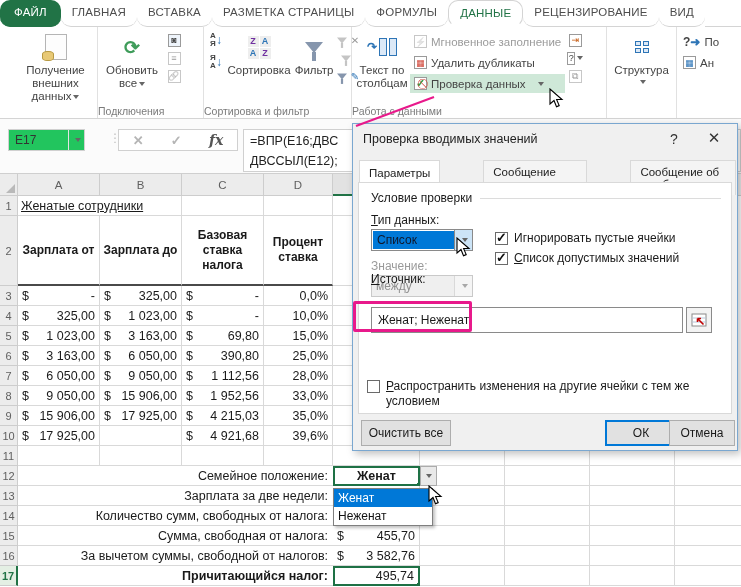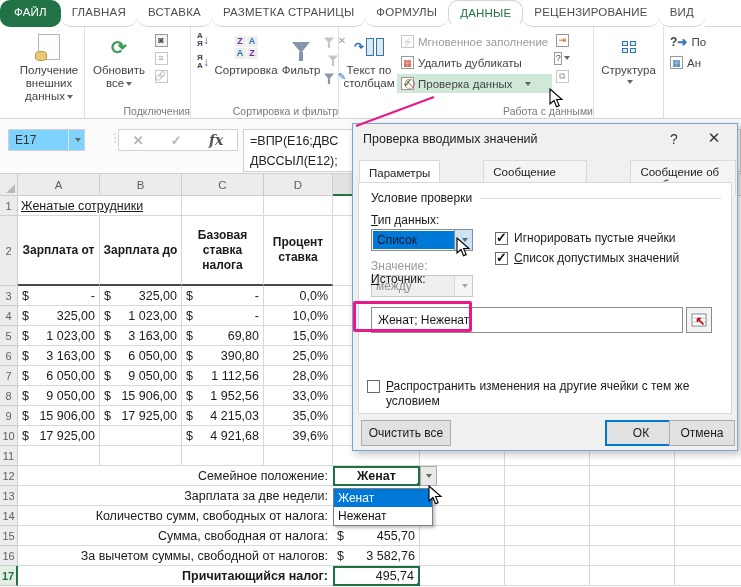--- a/index.html
+++ b/index.html
@@ -10,21 +10,21 @@
   }
   
   #tabbar { position:absolute; top:0; left:0; width:741px; height:27px; display:flex; font-size:11.5px; background:#fff; }
   .tab { padding:0 11px; line-height:25px; color:#4d4d4d; border-bottom:1px solid #d4d4d4; white-space:nowrap; letter-spacing:.2px;border-radius:10px; }
   .tab-file { background:#217346; color:#fff; border-bottom:1px solid #217346; padding:0 14px; }
   .tab-active { color:#217346; border:1px solid #d4d4d4; border-bottom:1px solid #fff; background:#fff; }
   .tab-spacer { flex:1; border-bottom:1px solid #d4d4d4; }
   
   #ribbon { position:absolute; top:27px; left:0; width:741px; height:92px; background:#fff; border-bottom:1px solid #d4d4d4; display:flex; }
   .rgroup { position:relative; border-right:1px solid #e1e1e1; padding:3px 2px 15px 2px; display:flex; align-items:flex-start; }
-  .glabel { position:absolute; left:0; right:0; bottom:1px; text-align:right; font-size:10.5px; color:#7b7b7b; white-space:nowrap;margin-top:39px; }
+  .glabel { position:absolute; left:0; right:0; bottom:1px; text-align:left; font-size:10.5px; color:#7b7b7b; white-space:nowrap;margin-top:39px; }
   .bigbtn { display:flex; flex-direction:column; align-items:center; font-size:11.5px; line-height:13px; text-align:center; color:#444; padding:2px 3px; }
   .bigbtn .bicon { height:30px; display:flex; align-items:center; justify-content:center; margin-bottom:2px; }
   .dd-caret { display:inline-block; width:0; height:0; border-left:3.5px solid transparent; border-right:3.5px solid transparent; border-top:4px solid #666; vertical-align:middle; margin-left:2px; }
   .smallcol { display:flex; flex-direction:column; gap:4px; padding:3px 2px; }
   .sicon { width:16px; height:14px; display:flex; align-items:center; justify-content:center; font-size:10px; }
   .menu-rows { display:flex; flex-direction:column; gap:2px; padding:2px 0; font-size:11.5px; }
   .menu-row { display:flex; align-items:center; gap:4px; height:19px; padding:0 4px; white-space:nowrap; }
   .menu-row.disabled { color:#9b9b9b; }
   .menu-row.hl { background:#cfe8d8; }
   
@@ -46,21 +46,21 @@
   .ic-cols i { width:8px; height:18px; border:1px solid #2e75b6; background:#dce9f7; }
   .ic-grid { width:13px; height:13px; border:1px solid #9a9a9a; background:linear-gradient(#fff 0 0) padding-box, #cfcfcf; display:flex; align-items:center; justify-content:center; font-size:9px; }
   .ic-check { color:#2f9e44; font-weight:bold; font-size:11px; line-height:1; }
   .ic-no { color:#d04437; font-size:10px; line-height:1; }
   .ic-q { color:#444; font-weight:bold; font-size:12px; }
   .ic-arrow-blue { color:#2e75b6; font-weight:bold; font-size:12px; }
   .ic-outline { display:grid; grid-template-columns:6px 6px; grid-gap:2px; }
   .ic-outline i { width:6px; height:5px; border:1px solid #2e75b6; background:#dce9f7; }
   
   #fbar { position:absolute; top:119px; left:0; width:741px; height:55px; background:#fbfbfb; border-bottom:1px solid #cfcfcf; }
-  #namebox { position:absolute; left:8px; top:10px; width:77px; height:22px; background:#7dd3fc; border:1px solid #d0d0d0; display:flex; align-items:center; font-size:12px; color:#333; }
+  #namebox { position:absolute; left:8px; top:10px; width:77px; height:22px; background:#22c55e; border:1px solid #d0d0d0; display:flex; align-items:center; font-size:12px; color:#333; }
   #namebox .nbtext { flex:1; padding-left:6px; }
   #namebox .nbarrow { width:16px; border-left:1px solid #e4e4e4; height:100%; display:flex; align-items:center; justify-content:center; }
   .fdots { position:absolute; left:109px; top:12px; color:#c0c0c0; font-size:12px; }
   #fnbox { position:absolute; left:118px; top:10px; width:120px; height:22px; background:#fff; border:1px solid #d0d0d0; display:flex; align-items:center; justify-content:space-around; }
   .fx-x, .fx-ok { color:#b5b5b5; font-size:13px; font-weight:bold; }
   .fx-fx { font-family:"DejaVu Serif", serif; font-style:italic; font-weight:bold; color:#555; font-size:14px; }
   #formulabox { position:absolute; left:243px; top:10px; width:498px; height:43px; background:#fff; border:1px solid #d0d0d0; font-size:12.5px; color:#222; padding:1px 6px; line-height:20px; }
   
   #sheet { position:absolute; top:174px; left:0; width:741px; height:413px; background:#fff; }
   .shrow { display:flex; }
@@ -135,21 +135,21 @@
     <div class="tab">ВСТАВКА</div>
     <div class="tab">РАЗМЕТКА СТРАНИЦЫ</div>
     <div class="tab">ФОРМУЛЫ</div>
     <div class="tab tab-active">ДАННЫЕ</div>
     <div class="tab">РЕЦЕНЗИРОВАНИЕ</div>
     <div class="tab">ВИД</div>
     <div class="tab-spacer"></div>
   </div>
 
   <div id="ribbon">
-    <div class="rgroup" style="width:85px;padding-left:16px;">
+    <div class="rgroup" style="width:98px;padding-left:16px;">
       <div class="bigbtn" style="width:98px;">
         <span class="bicon">
             <span class="ic-doc">
               <span class="ic-db"></span>
             </span>
           </span>
         <span>Получение</span>
         <span><span>внешних данных</span><span class="dd-caret"></span></span>
       </div>
     </div>

